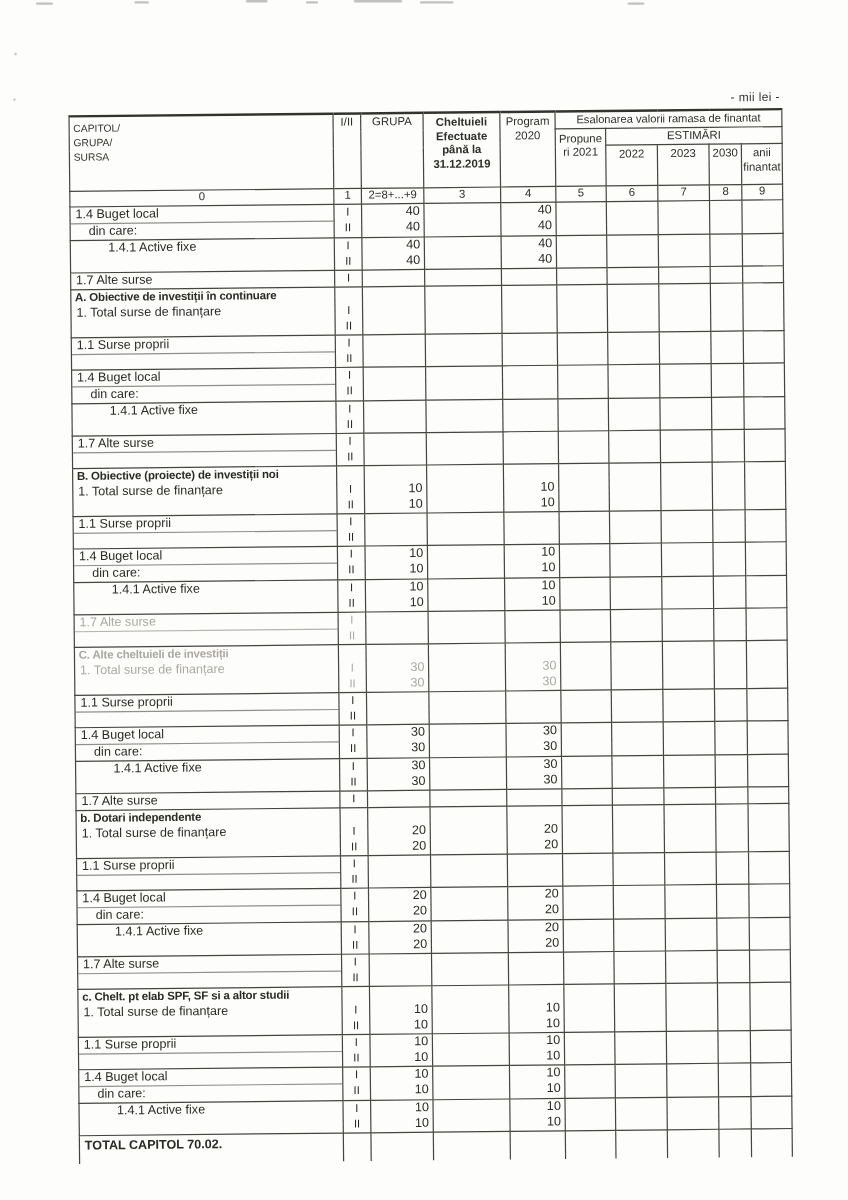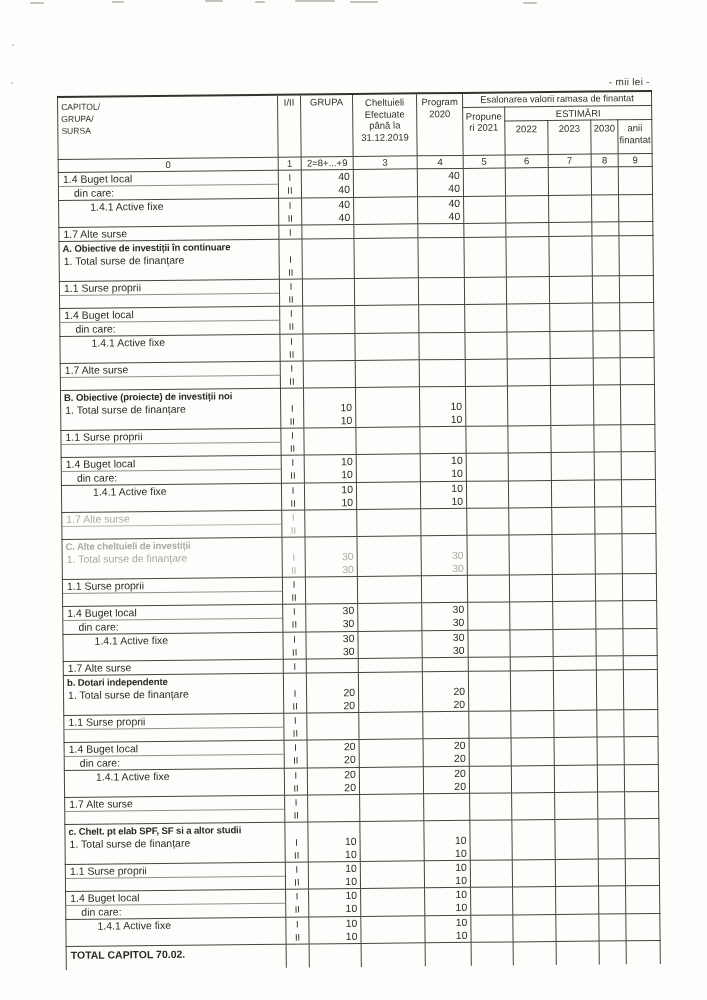--- a/index.html
+++ b/index.html
@@ -78,21 +78,21 @@
       </colgroup>
       <thead>
         <tr>
           <th class="h-cap" rowspan="3">
             <div>CAPITOL/</div>
             <div>GRUPA/</div>
             <div>SURSA</div>
           </th>
           <th rowspan="3">I/II</th>
           <th rowspan="3">GRUPA</th>
-          <th rowspan="3" style="padding:2px 4px 0;">Cheltuieli Efectuate până la 31.12.2019</th>
+          <th rowspan="3" style="padding:2px 4px 0;font-weight:bold;">Cheltuieli Efectuate până la 31.12.2019</th>
           <th rowspan="3" style="padding-top:2px;">Program 2020</th>
           <th class="h-group" colspan="5">Esalonarea valorii ramasa de finantat</th>
         </tr>
         <tr>
           <th class="h-col5" rowspan="2">Propuneri 2021</th>
           <th class="h-estimari" colspan="4">ESTIMĂRI</th>
         </tr>
         <tr class="years">
           <th>2022</th>
           <th>2023</th>

